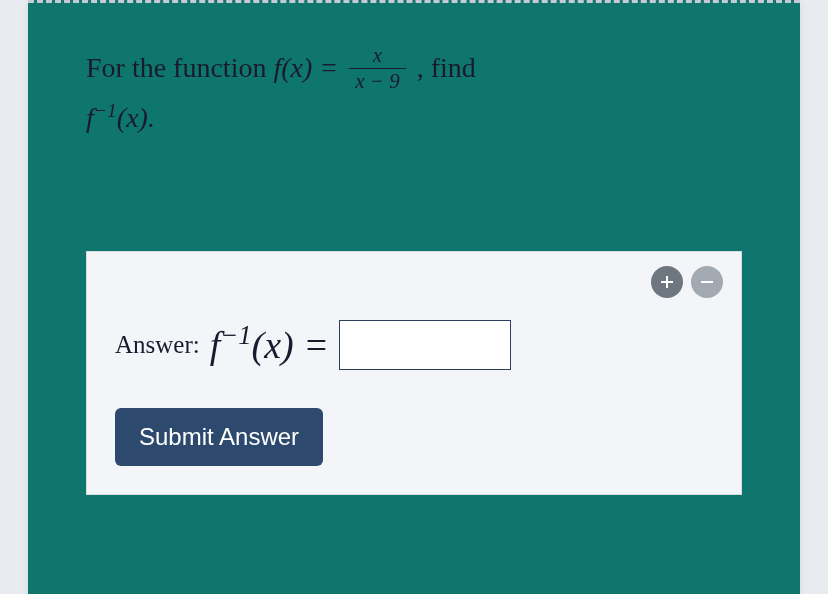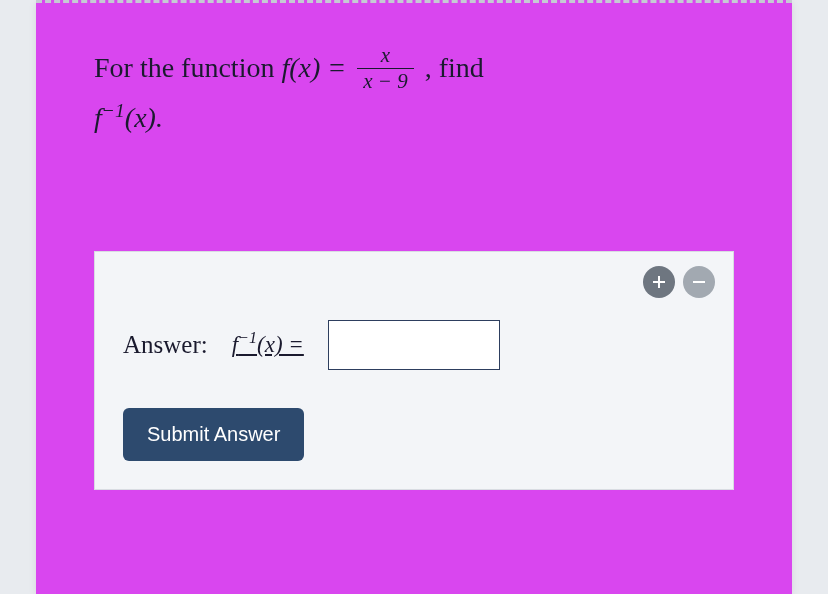--- a/index.html
+++ b/index.html
@@ -8,22 +8,22 @@
       padding: 0;
     }
     body {
       font-family: Georgia, 'Times New Roman', serif;
       background: #e8ebef;
       width: 828px;
       height: 594px;
       overflow: hidden;
     }
     .card {
-      background: #d946ef;
-      margin: 0 36px;
+      background: #0f766e;
+      margin: 0 28px;
       padding: 42px 58px 40px 58px;
       border-top: 3px dashed #c5cad3;
       min-height: 594px;
       box-shadow: 0 2px 8px rgba(0,0,0,0.08);
     }
     .question {
       font-size: 28px;
       line-height: 1.65;
       color: #1a1a2e;
       font-family: Georgia, serif;
@@ -89,48 +89,47 @@
       background: #a2a9b1;
     }
     .zoom-btn svg {
       width: 16px;
       height: 16px;
     }
     .answer-line {
       display: flex;
       align-items: center;
       margin-top: 48px;
-      gap: 24px;
+      gap: 10px;
     }
     .answer-label {
       font-size: 25px;
       color: #1a1a2e;
     }
     .answer-math {
-      font-size: 23px;
+      font-size: 38px;
       color: #1a1a2e;
       font-family: 'Times New Roman', serif;
-      text-decoration: underline;
     }
     .answer-input {
       width: 172px;
       height: 50px;
       border: 1.5px solid #2d3e5e;
       background: #fff;
       font-size: 22px;
       padding: 0 8px;
     }
     .submit-btn {
       margin-top: 38px;
       background: #2d4a6e;
       color: #ffffff;
       border: none;
       border-radius: 6px;
       padding: 15px 24px;
-      font-size: 20px;
+      font-size: 24px;
       font-family: 'Segoe UI', Arial, sans-serif;
       cursor: pointer;
     }
   </style>
 </head>
 <body>
 
 <div class="card">
 
   <div class="question">

